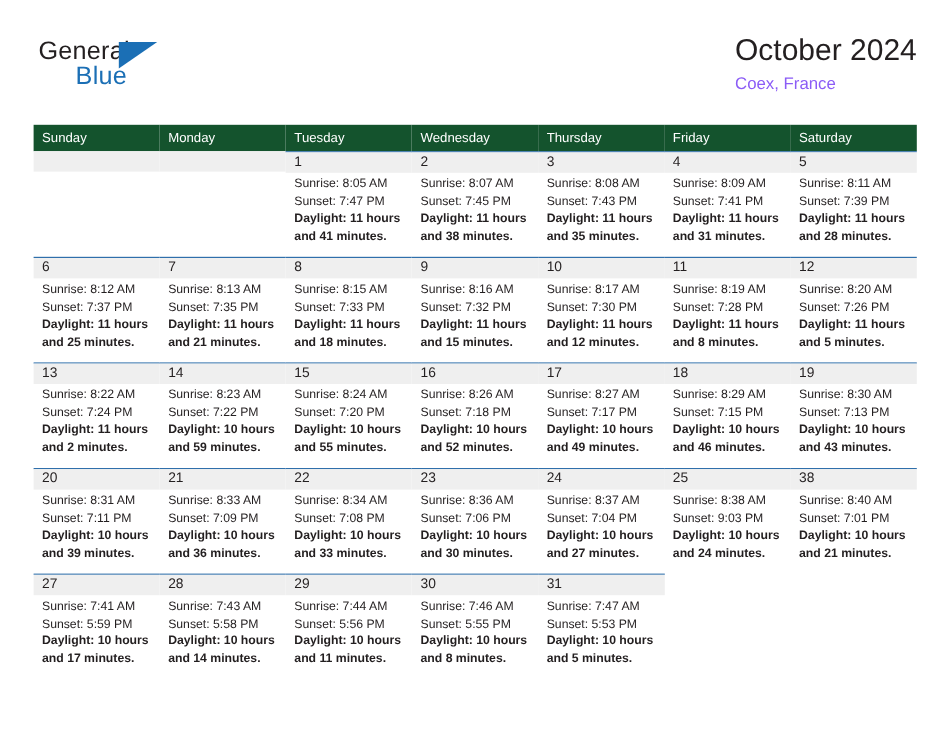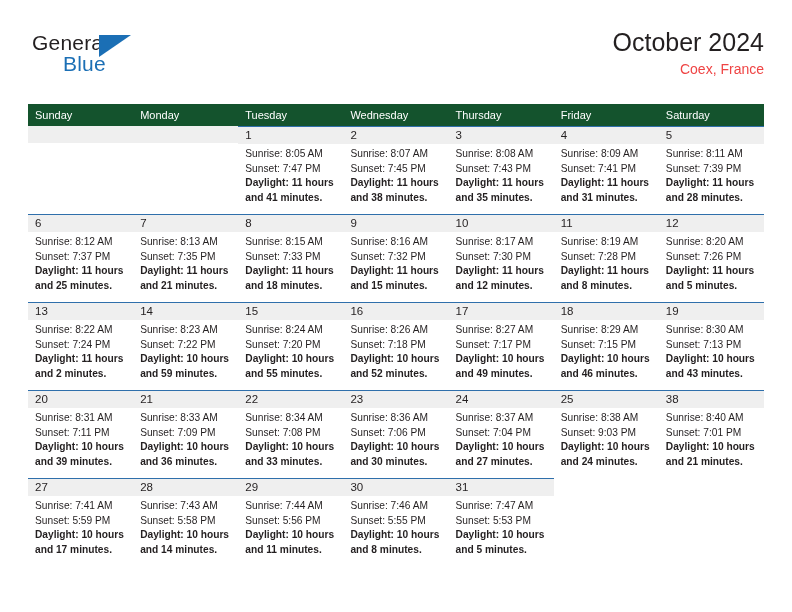--- a/index.html
+++ b/index.html
@@ -60,31 +60,31 @@
     top: 3px;
     width: 0;
     height: 0;
     border-left: 32px solid #1b6fb5;
     border-bottom: 22px solid transparent;
   }
   .title-block {
     position: absolute;
     right: 0;
     top: 0;
-    text-align: right;
+    text-align: left;
   }
   .cal-title {
     font-size: 25px;
     color: #231f20;
     line-height: 1.12;
     white-space: nowrap;
   }
   .cal-subtitle {
     font-size: 14px;
-    color: #ef4444;
+    color: #8b5cf6;
     margin-top: 6px;
     line-height: 1.1;
     white-space: nowrap;
   }
 
   
   .calendar {
     position: absolute;
     left: 28px;
     top: 104px;

